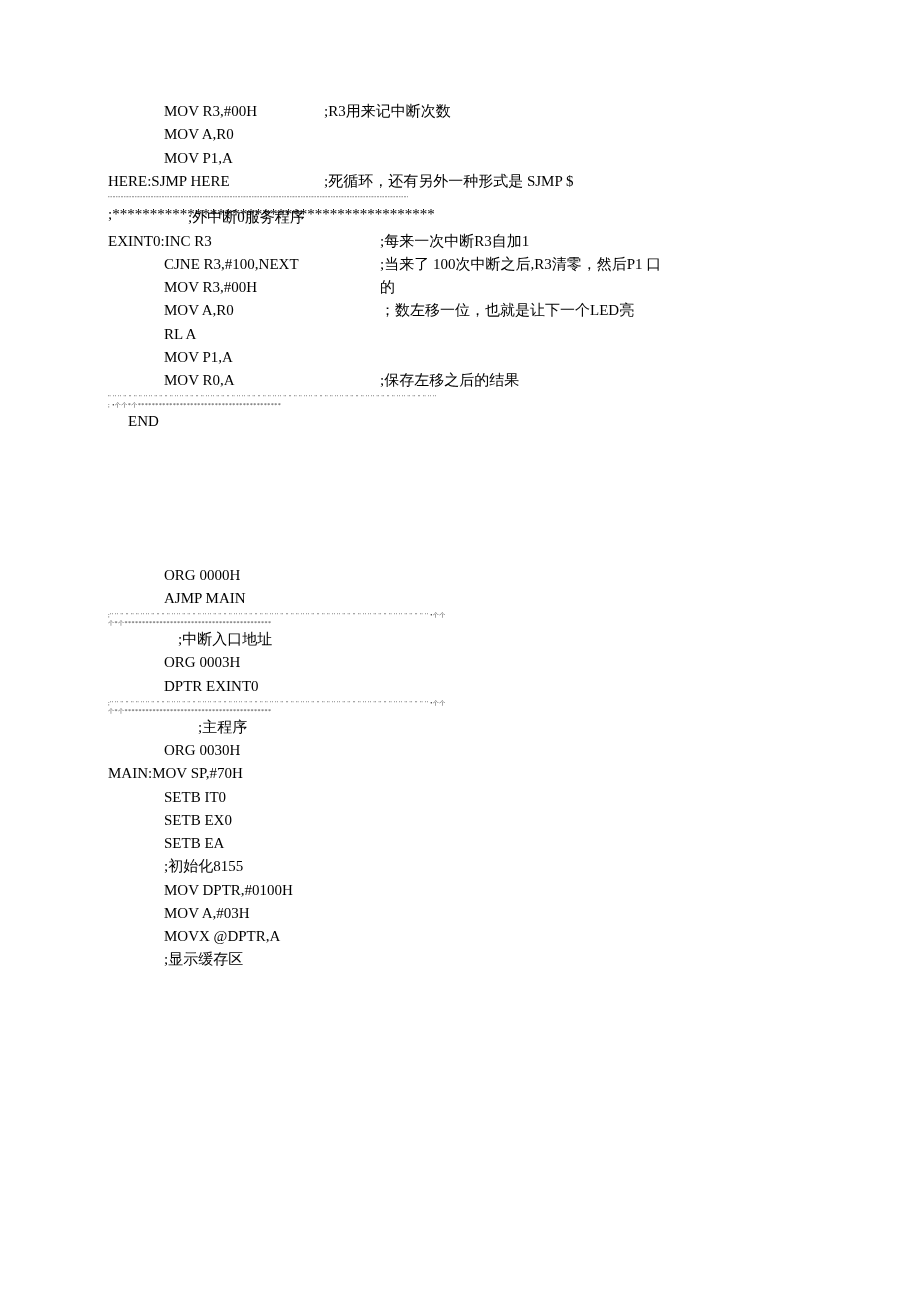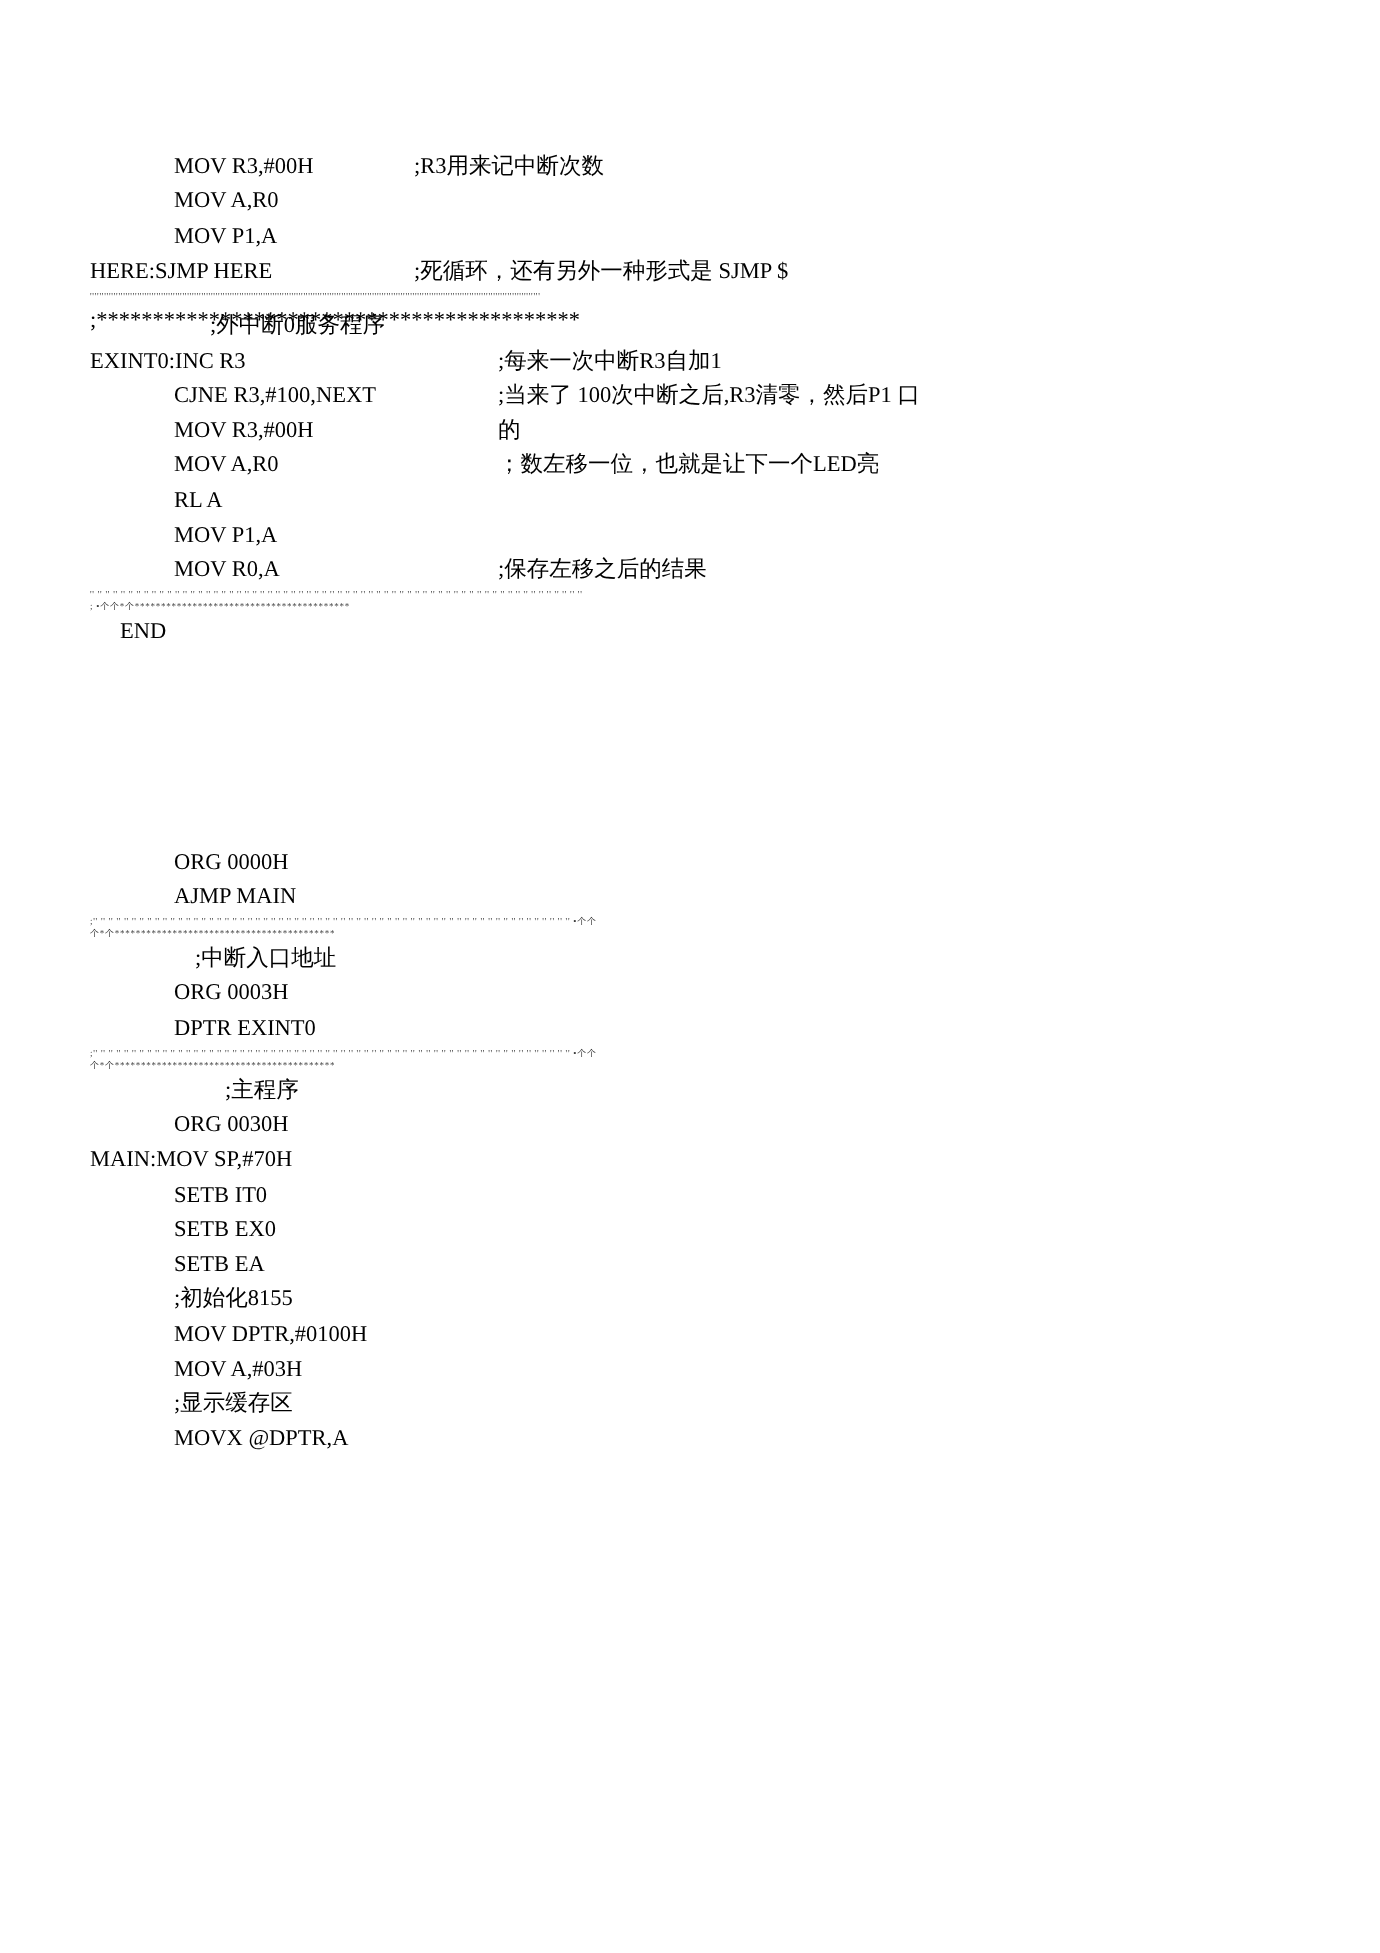--- a/index.html
+++ b/index.html
@@ -7,21 +7,21 @@
     margin: 0;
     padding: 0;
     font-family: "Times New Roman", "SimSun", serif;
     font-size: 15px;
     color: #000;
     line-height: 1.55;
   }
   .page {
     width: 920px;
     min-height: 1302px;
-    padding: 100px 140px 80px 60px;
+    padding: 100px 140px 80px 108px;
     box-sizing: border-box;
   }
   .indent1 { padding-left: 56px; }
   .label-line { padding-left: 0; }
   .tiny {
     font-size: 6px;
     letter-spacing: 0.5px;
     color: #333;
     line-height: 1.0;
   }
@@ -151,20 +151,20 @@
     <div class="row indent1">
       <span>;初始化8155</span>
     </div>
     <div class="row indent1">
       <span>MOV DPTR,#0100H</span>
     </div>
     <div class="row indent1">
       <span>MOV A,#03H</span>
     </div>
     <div class="row indent1">
-      <span>;显示缓存区</span>
+      <span>MOVX @DPTR,A</span>
     </div>
     <div class="row indent1">
-      <span>MOVX @DPTR,A</span>
+      <span>;显示缓存区</span>
     </div>
   </div>
 
 </div>
 
 </body></html>

